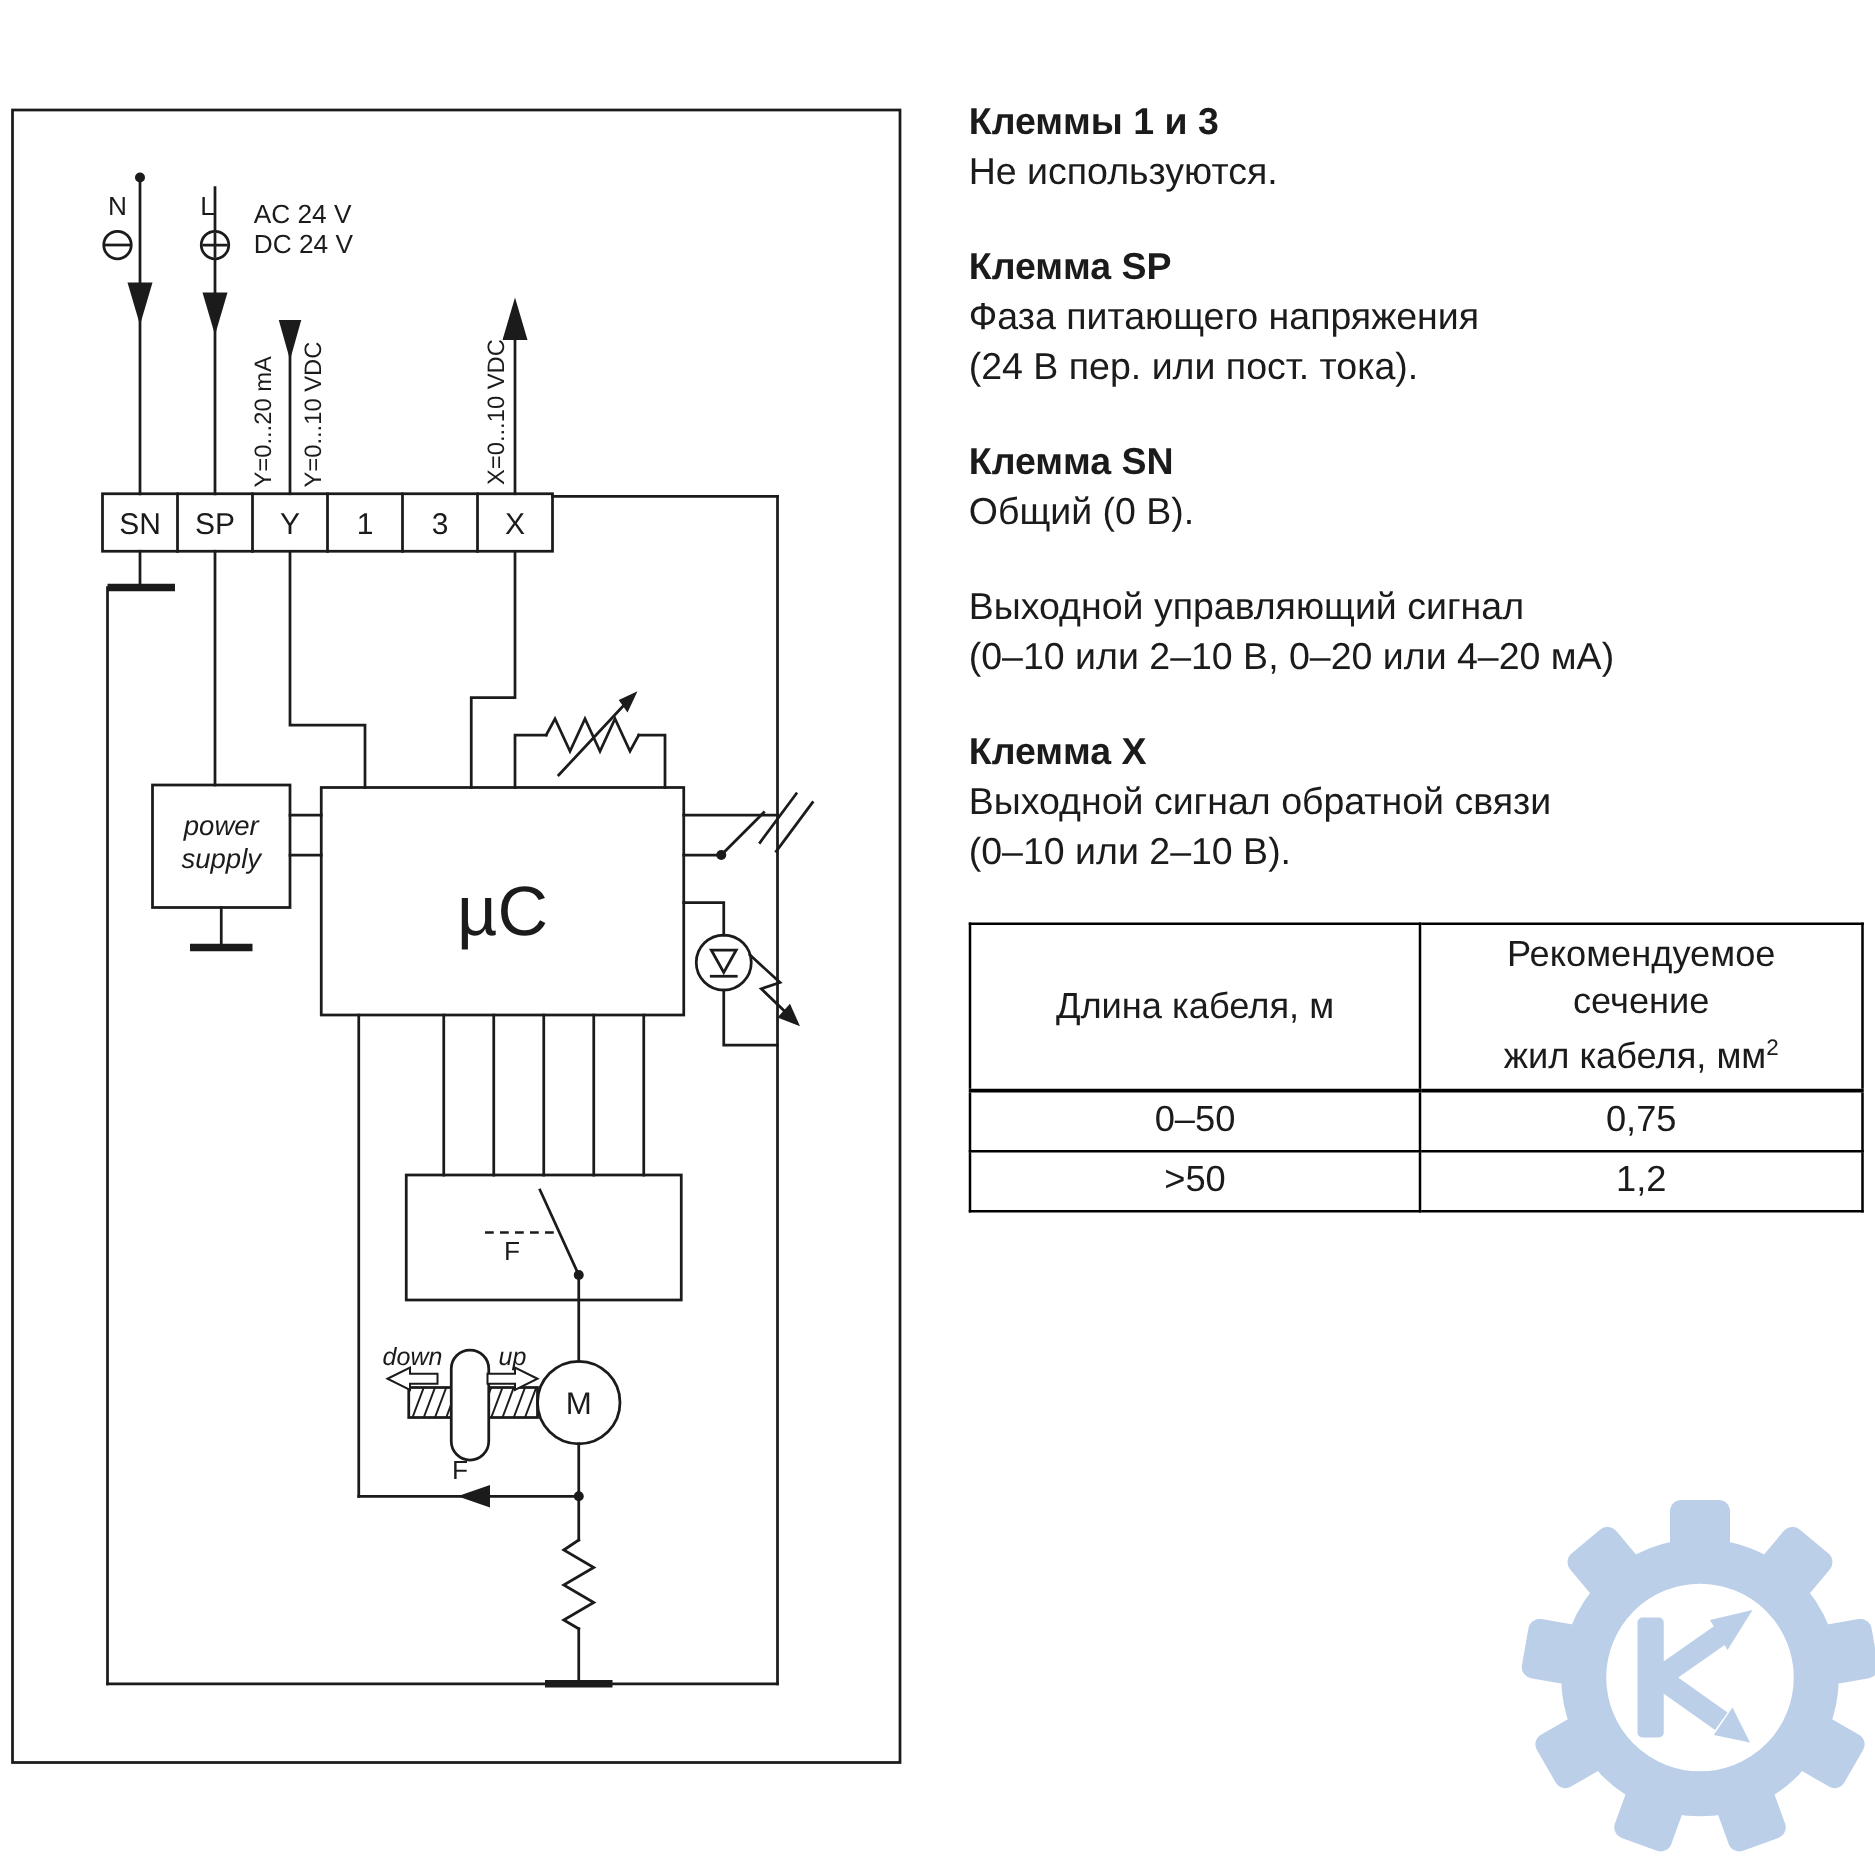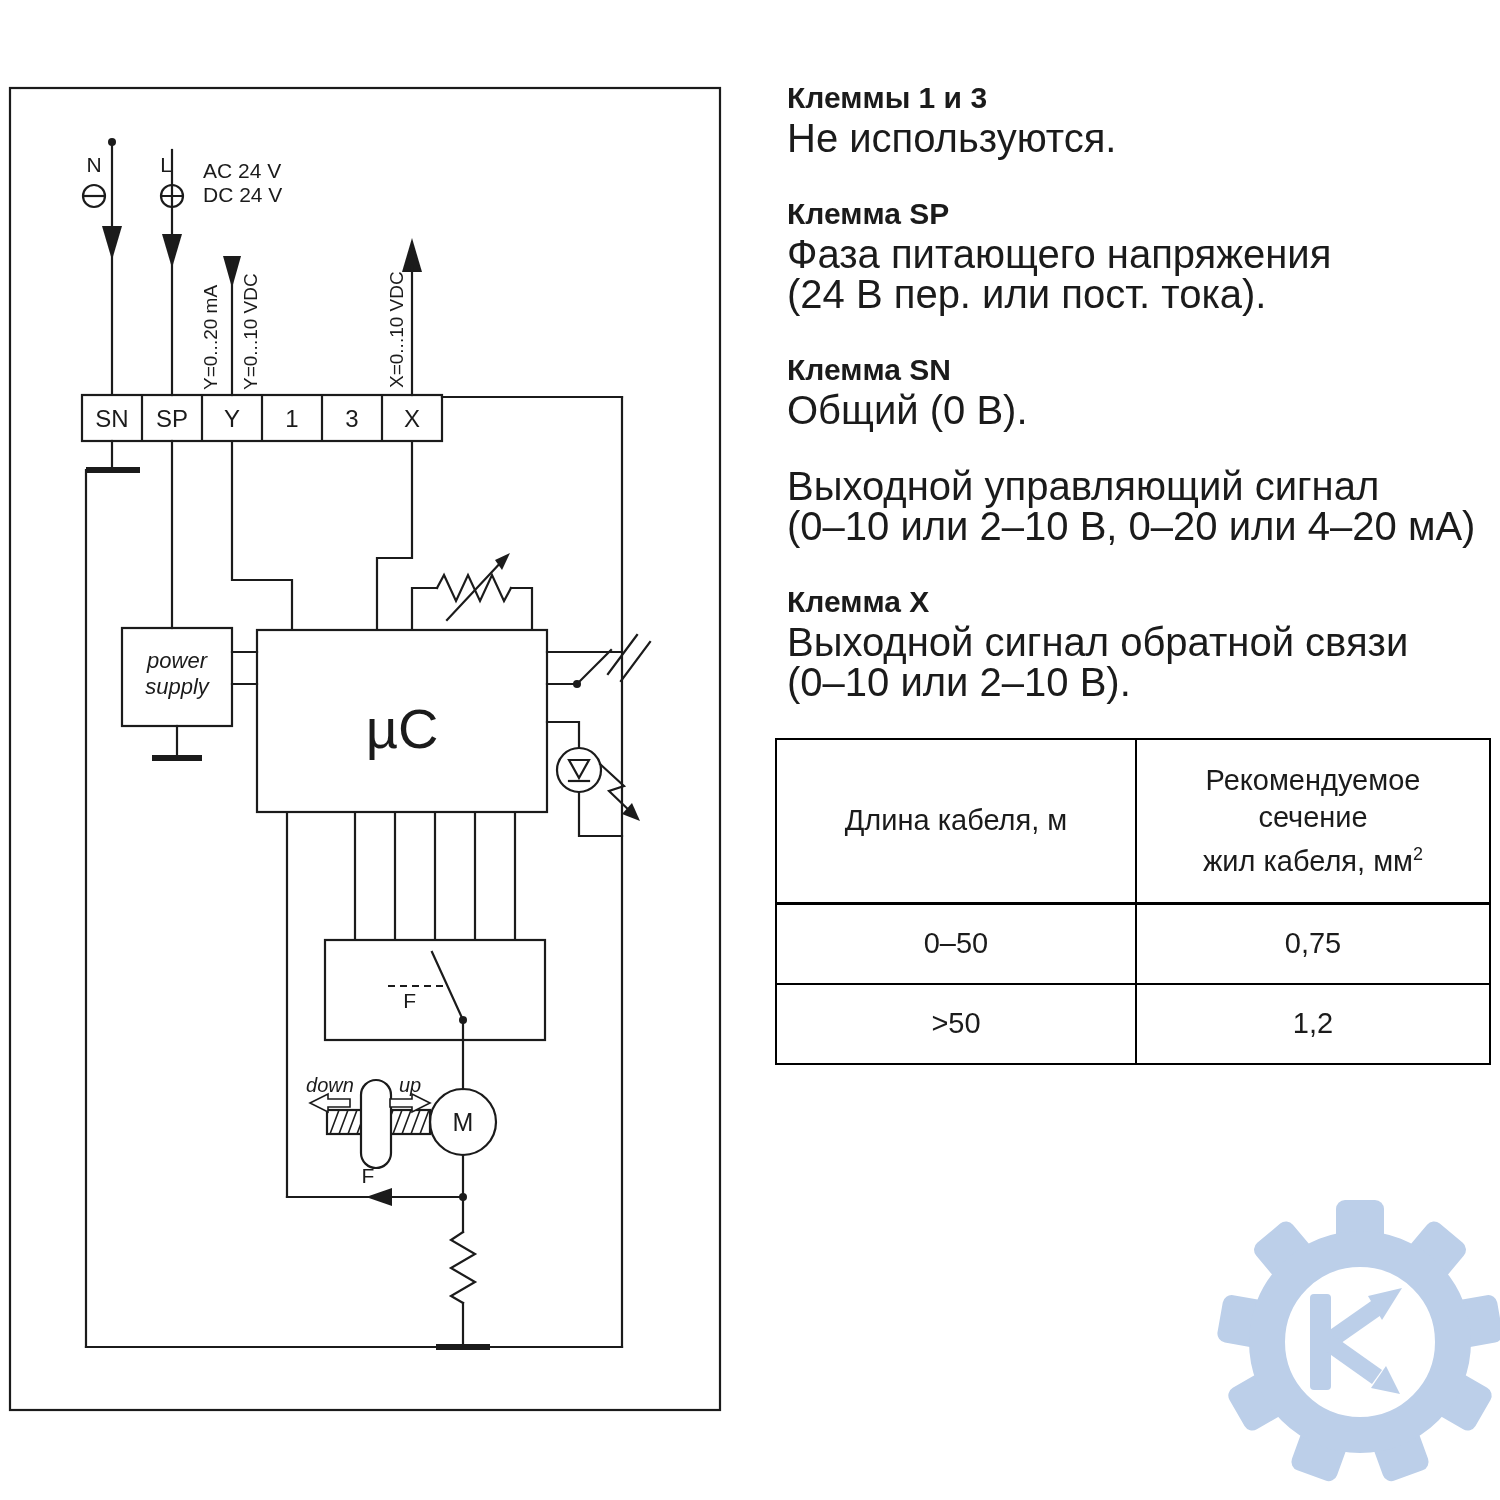--- a/index.html
+++ b/index.html
@@ -13,25 +13,25 @@
   .thin{stroke:#1b1b1b;stroke-width:1.6;fill:none;}
   .thick{stroke:#1b1b1b;stroke-width:6;fill:none;}
   .dash{stroke:#1b1b1b;stroke-width:2;fill:none;stroke-dasharray:7 5;}
   .dot{fill:#1b1b1b;stroke:none;}
   .arr{fill:#1b1b1b;stroke:none;}
   .wht{fill:#ffffff;}
   svg text{font-family:"Liberation Sans",sans-serif;fill:#1b1b1b;}
   .it{font-style:italic;}
   
   .right-col{position:absolute;left:775px;top:78px;width:716px;}
-  .note{margin:0 0 36px 12px;}
+  .note{margin:0 0 36px 0;}
   .note h3{font-size:30px;line-height:40px;font-weight:bold;margin:0;}
-  .note p{font-size:40px;line-height:40px;margin:0;}
+  .note p{font-size:30px;line-height:40px;margin:0;}
   table.cable{border-collapse:collapse;width:716px;margin-top:22px;font-size:29px;table-layout:fixed;}
-  table.cable td{border:2px solid #000;text-align:center;vertical-align:middle;padding:22px 10px;}
+  table.cable td{border:2px solid #000;text-align:center;vertical-align:middle;padding:6px 10px;}
   table.cable tr.hd td{height:78px;border-bottom:3px solid #000;line-height:37px;}
   table.cable tr.rw td{height:34px;margin-top:48px;}
   table.cable col.c1{width:360px;}
   sup{font-size:0.62em;}
   
   .wm{position:absolute;left:1216px;top:1198px;}
 </style>
 </head>
 <body>
 

